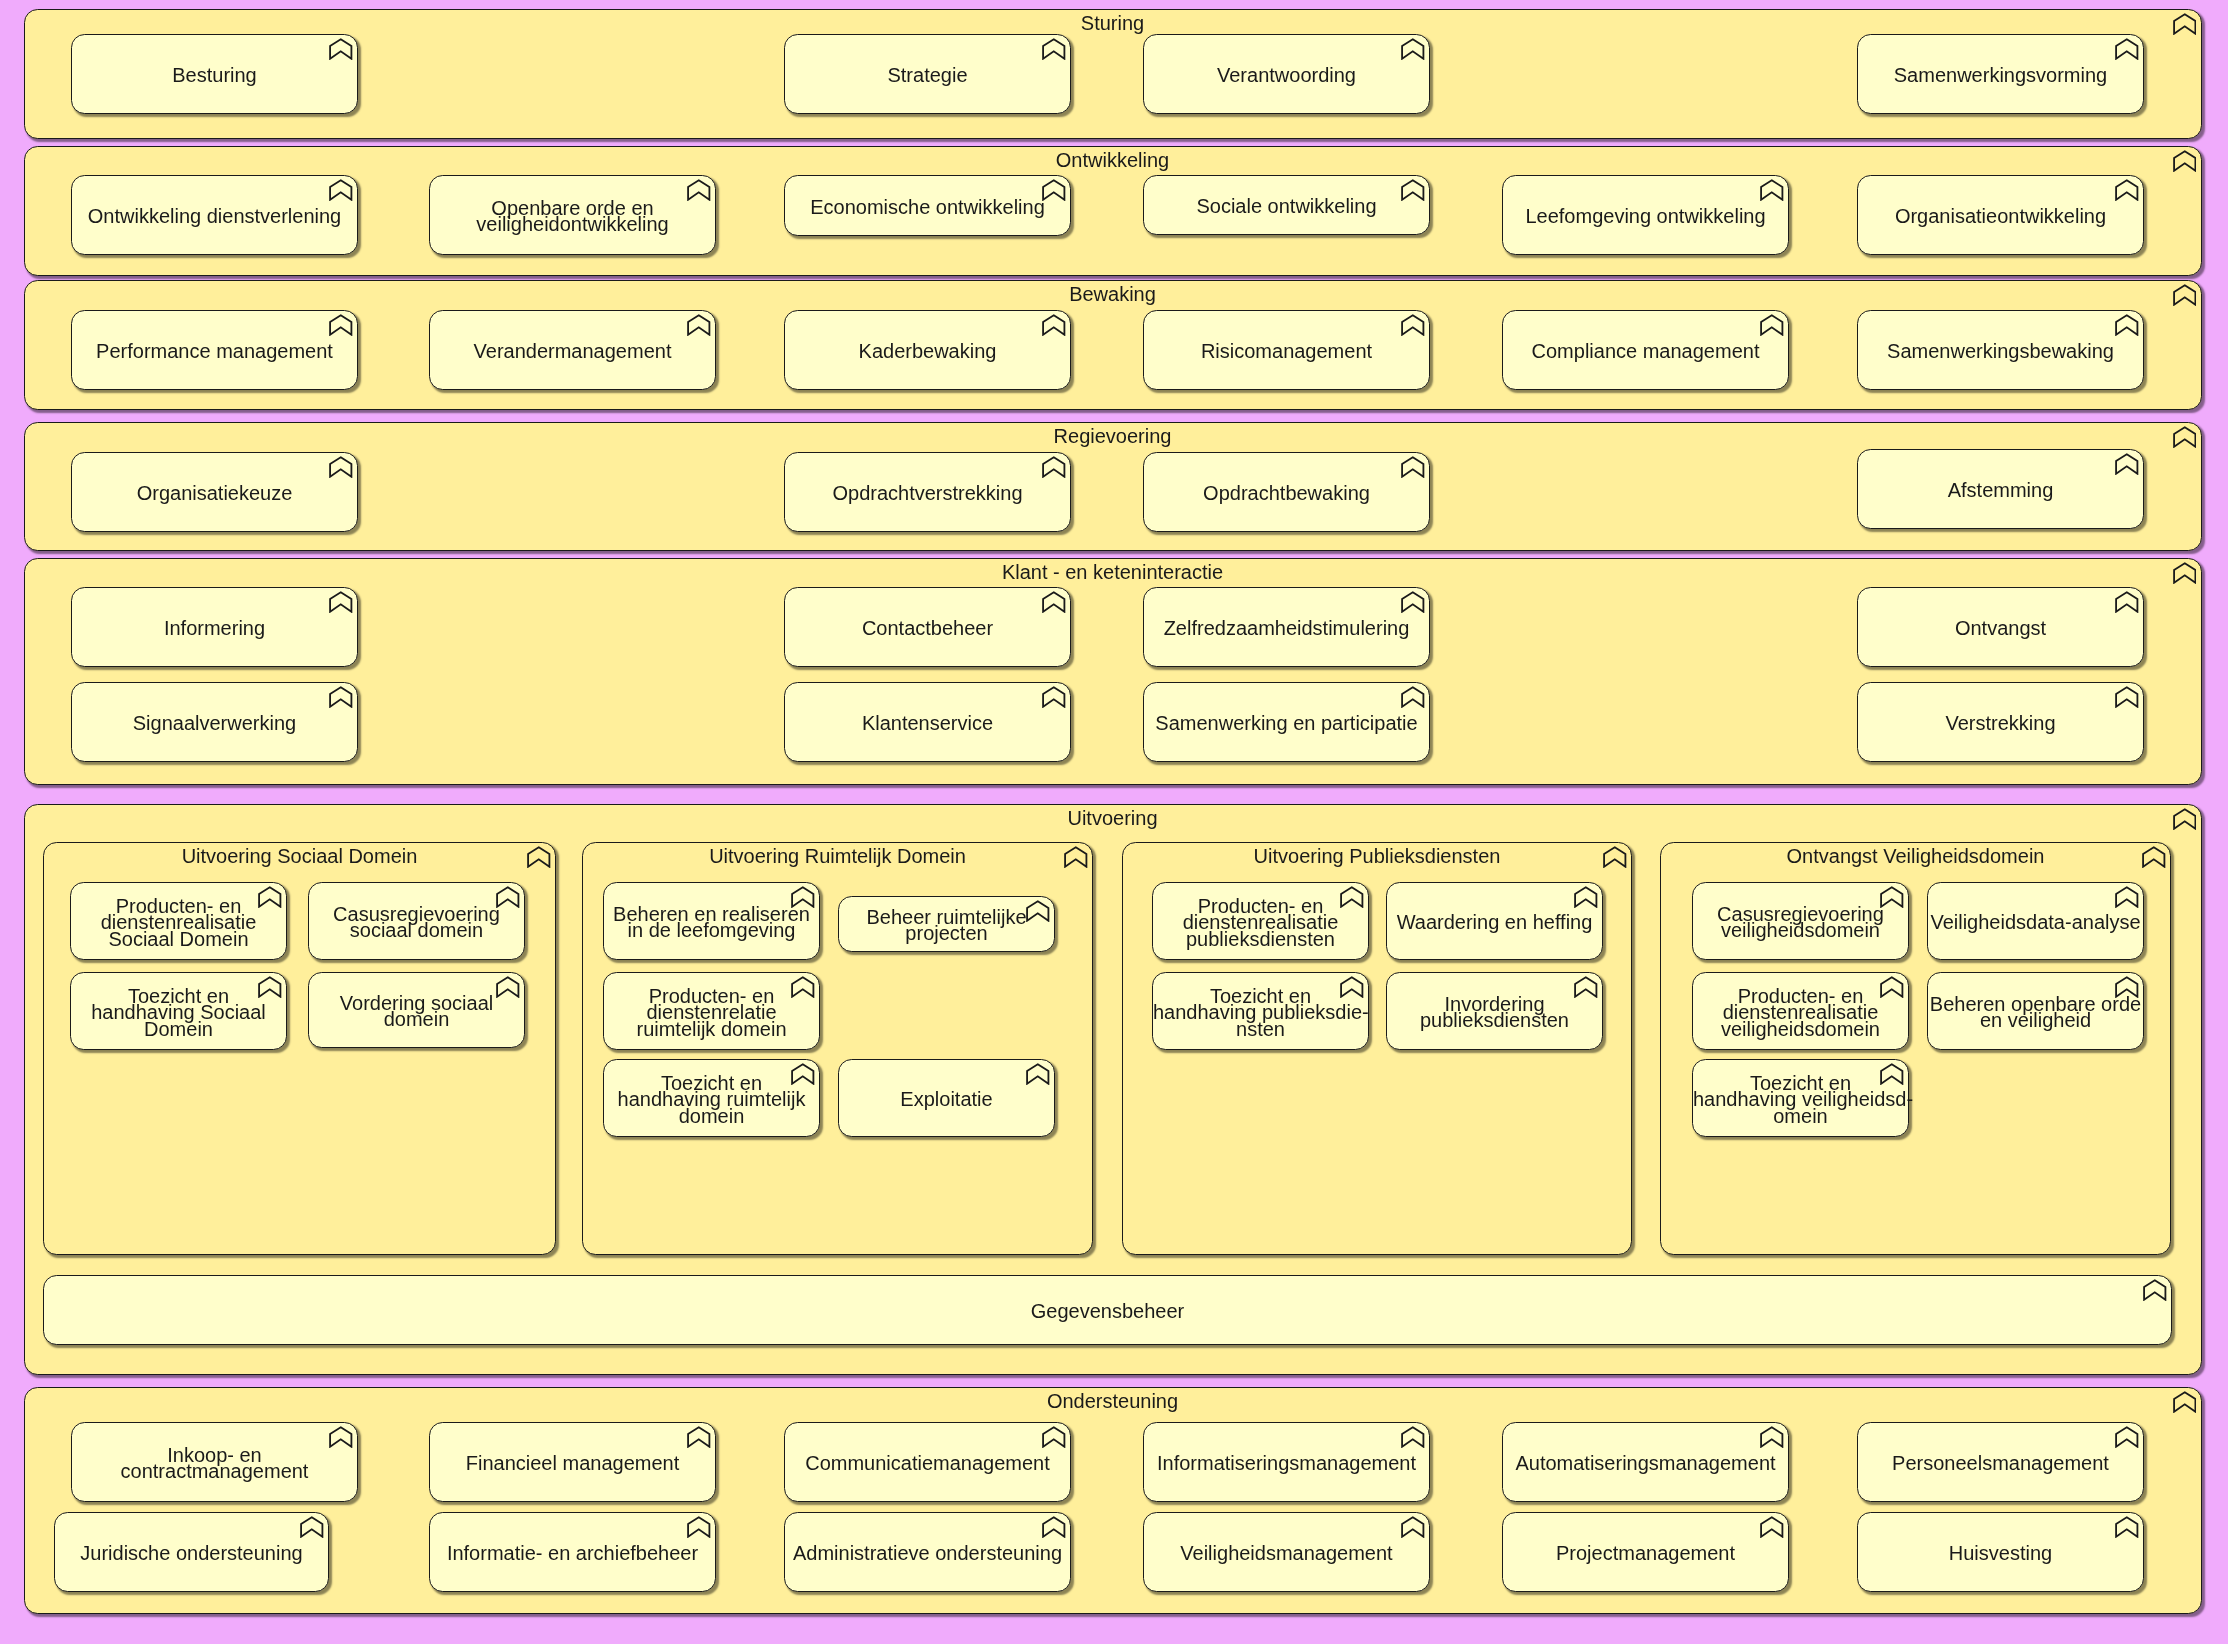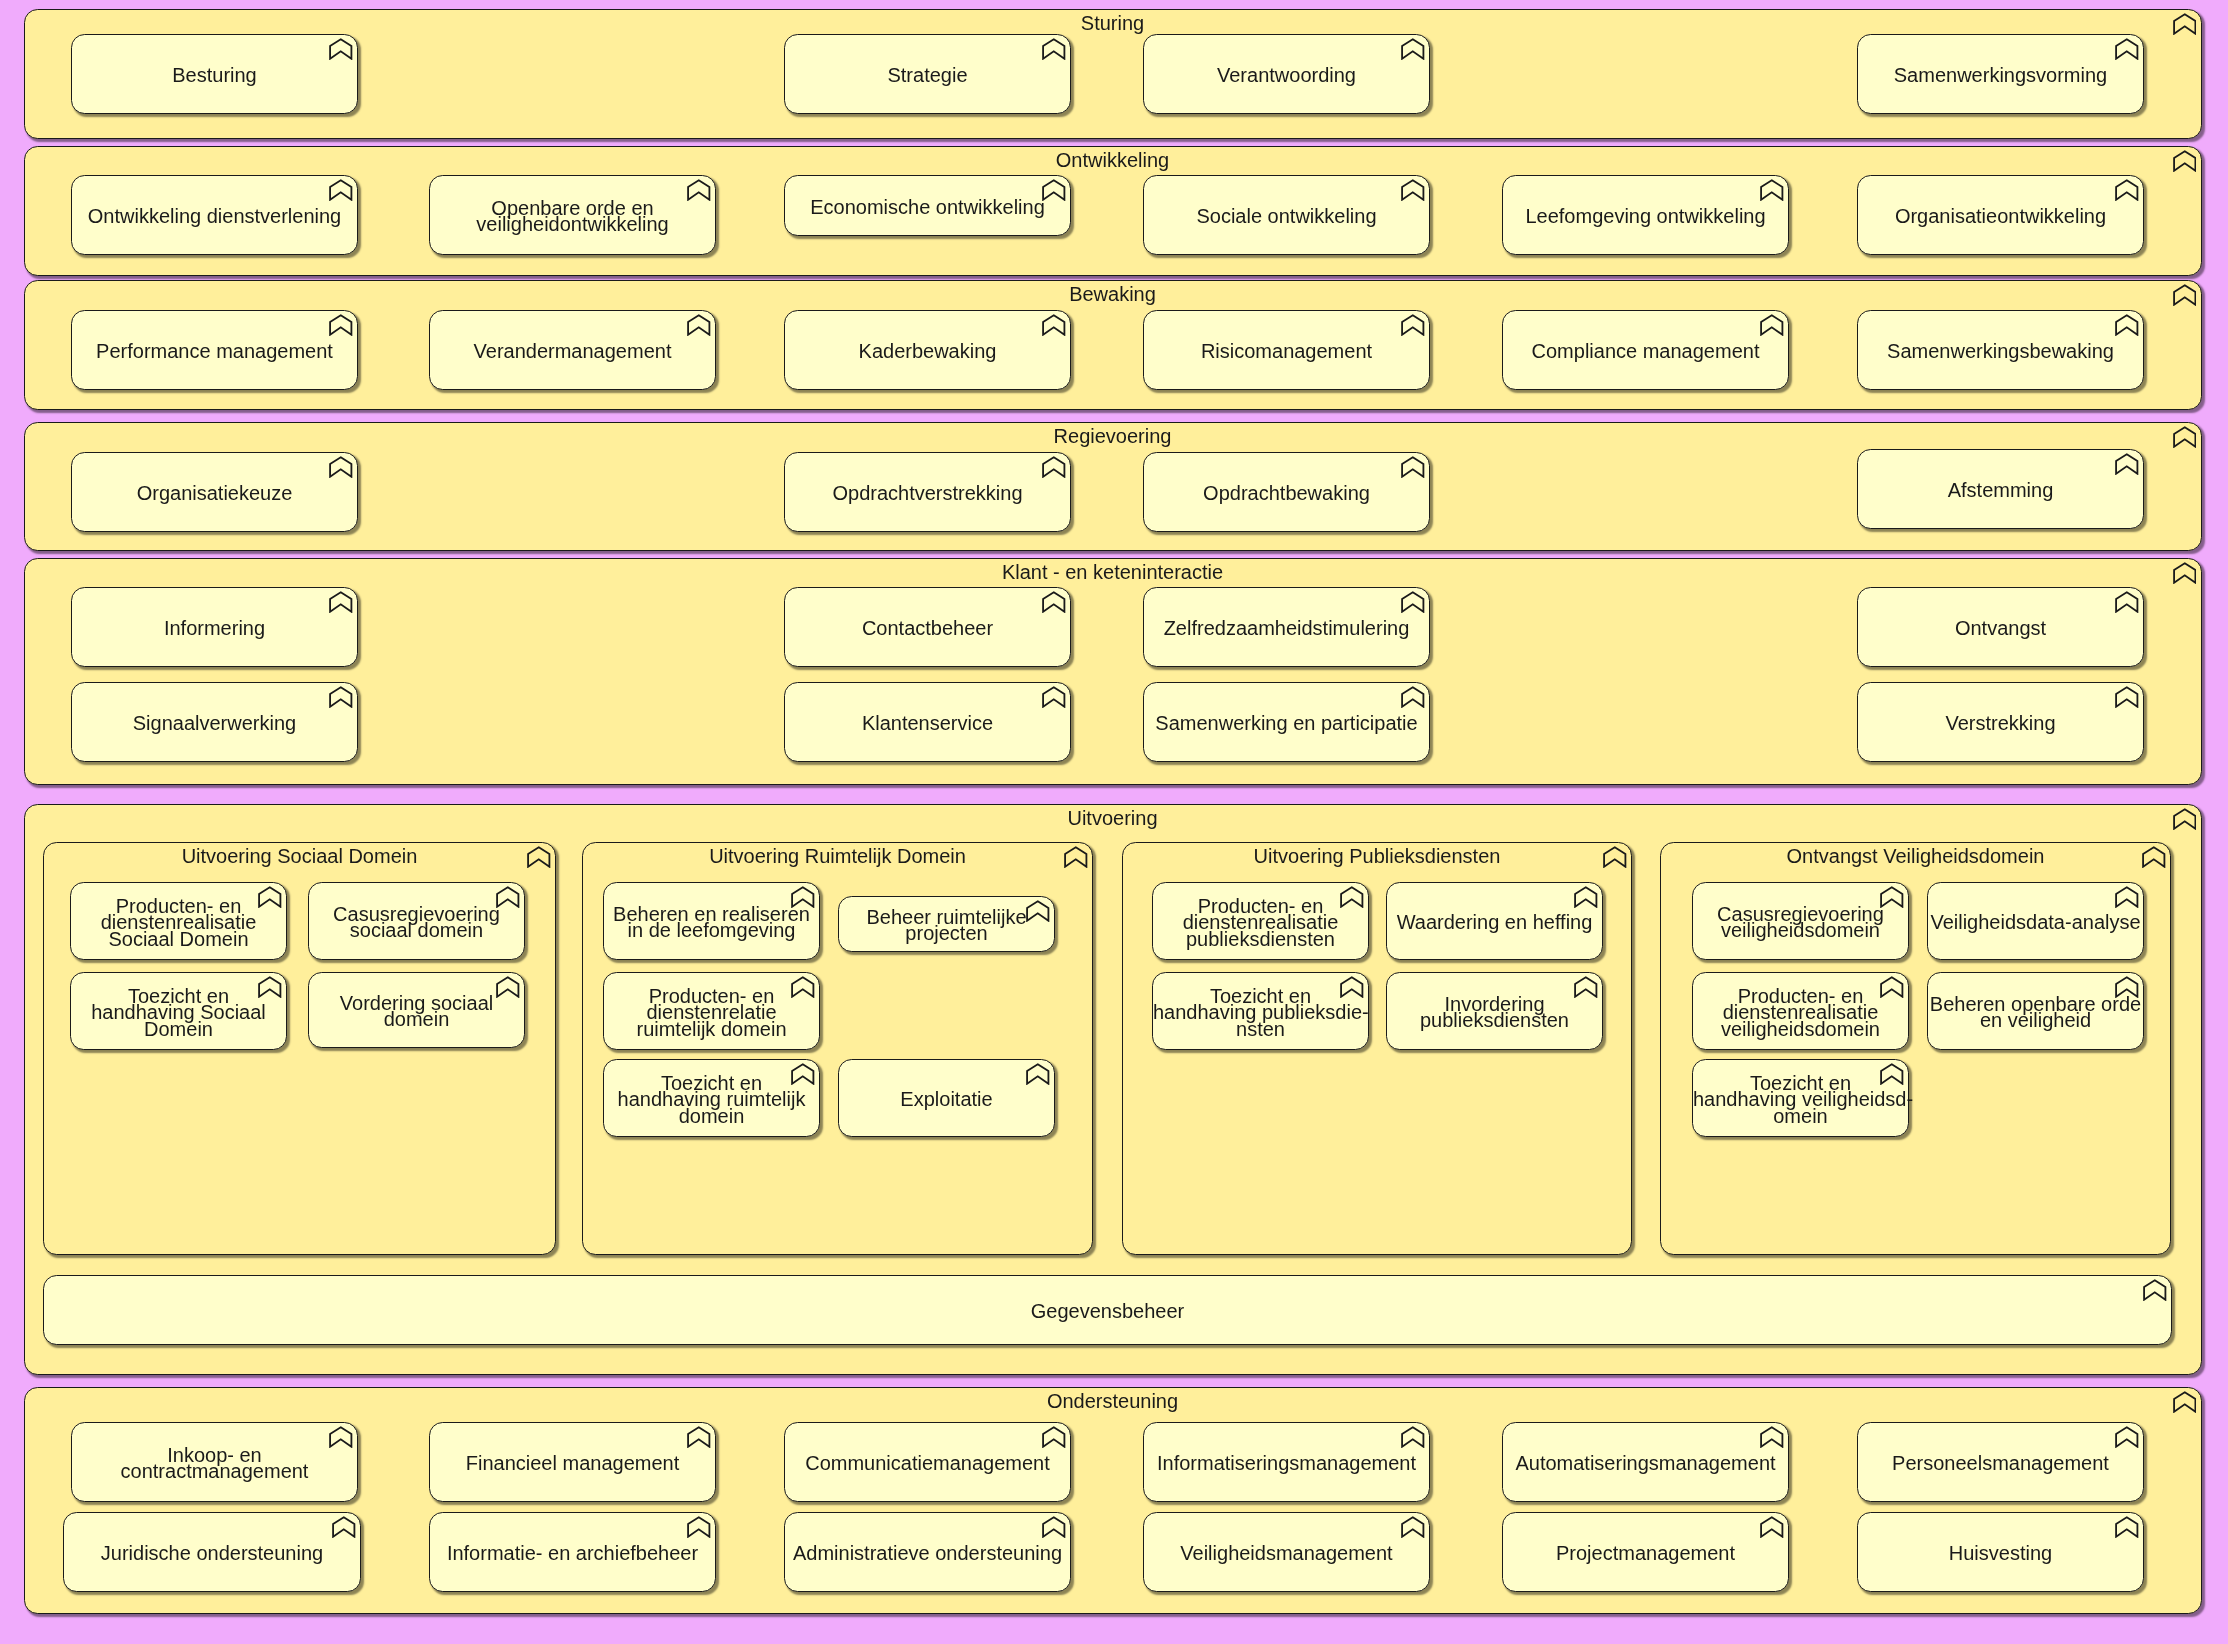--- a/index.html
+++ b/index.html
@@ -101,21 +101,21 @@
         </svg></span>
 </div>
 <div class="element" style="left:784px;top:175px;width:287px;height:61px;">
 <span class="label">
         <span class="ln">Economische ontwikkeling</span>
       </span>
 <span class="ico"><svg viewBox="0 0 26 24" width="23.5" height="22" aria-hidden="true">
           <path d="M13 1.2 L24.8 8.7 L24.8 22.8 L13 14.6 L1.2 22.8 L1.2 8.7 Z" fill="none" stroke="#1a1a1a" stroke-width="2"></path>
         </svg></span>
 </div>
-<div class="element" style="left:1143px;top:175px;width:287px;height:80px;">
+<div class="element" style="left:1143px;top:175px;width:287px;height:60px;">
 <span class="label">
         <span class="ln">Sociale ontwikkeling</span>
       </span>
 <span class="ico"><svg viewBox="0 0 26 24" width="23.5" height="22" aria-hidden="true">
           <path d="M13 1.2 L24.8 8.7 L24.8 22.8 L13 14.6 L1.2 22.8 L1.2 8.7 Z" fill="none" stroke="#1a1a1a" stroke-width="2"></path>
         </svg></span>
 </div>
 <div class="element" style="left:1502px;top:175px;width:287px;height:80px;">
 <span class="label">
         <span class="ln">Leefomgeving ontwikkeling</span>
@@ -547,21 +547,21 @@
         </svg></span>
 </div>
 <div class="element" style="left:1857px;top:1422px;width:287px;height:80px;">
 <span class="label">
         <span class="ln">Personeelsmanagement</span>
       </span>
 <span class="ico"><svg viewBox="0 0 26 24" width="23.5" height="22" aria-hidden="true">
           <path d="M13 1.2 L24.8 8.7 L24.8 22.8 L13 14.6 L1.2 22.8 L1.2 8.7 Z" fill="none" stroke="#1a1a1a" stroke-width="2"></path>
         </svg></span>
 </div>
-<div class="element" style="left:63px;top:1512px;width:298px;height:80px;">
+<div class="element" style="left:54px;top:1512px;width:275px;height:80px;">
 <span class="label">
         <span class="ln">Juridische ondersteuning</span>
       </span>
 <span class="ico"><svg viewBox="0 0 26 24" width="23.5" height="22" aria-hidden="true">
           <path d="M13 1.2 L24.8 8.7 L24.8 22.8 L13 14.6 L1.2 22.8 L1.2 8.7 Z" fill="none" stroke="#1a1a1a" stroke-width="2"></path>
         </svg></span>
 </div>
 <div class="element" style="left:429px;top:1512px;width:287px;height:80px;">
 <span class="label">
         <span class="ln">Informatie- en archiefbeheer</span>

